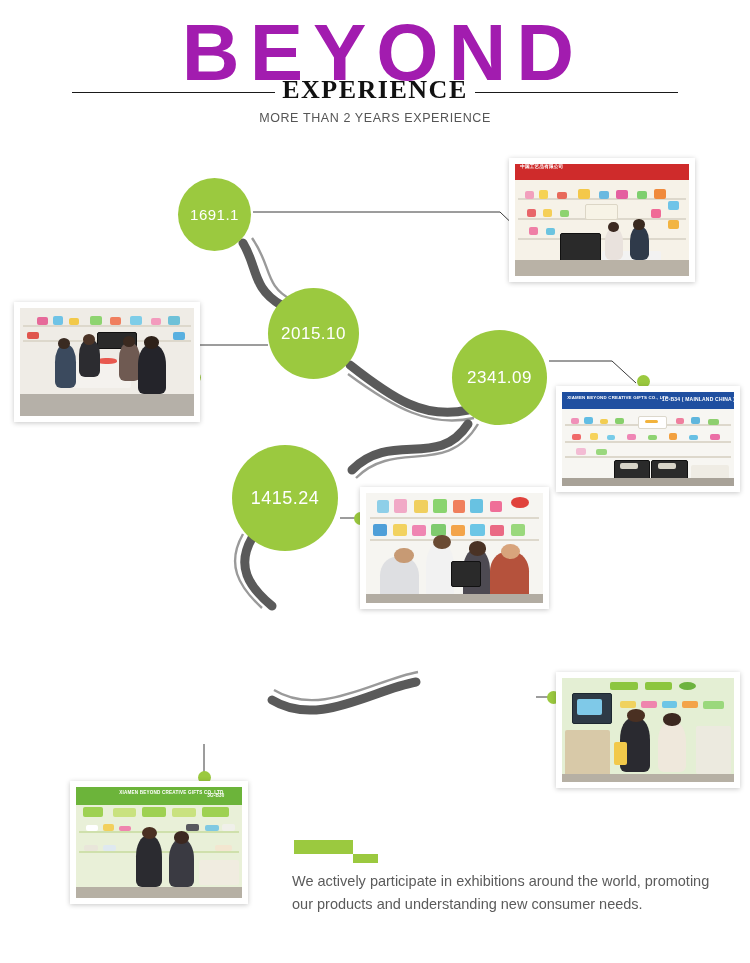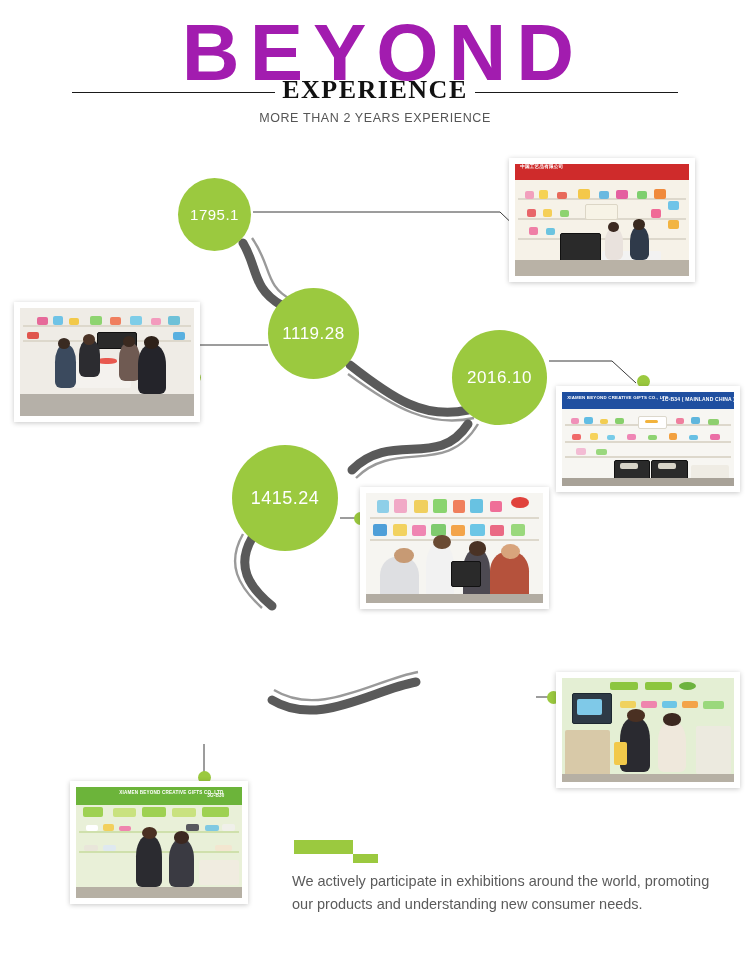--- a/index.html
+++ b/index.html
@@ -132,27 +132,27 @@
   </svg>
 
   <div class="dot" style="left:515px;top:227px;"></div>
   <div class="dot" style="left:188px;top:371px;"></div>
   <div class="dot" style="left:637px;top:375px;"></div>
   <div class="dot" style="left:354px;top:512px;"></div>
   <div class="dot" style="left:198px;top:771px;"></div>
   <div class="dot" style="left:547px;top:691px;"></div>
 
   <div class="node n2014">
-    <span>1795.1</span>
+    <span>1691.1</span>
   </div>
   <div class="node n2015">
-    <span>1119.28</span>
+    <span>2015.10</span>
   </div>
   <div class="node n2016">
-    <span>2016.10</span>
+    <span>2341.09</span>
   </div>
   <div class="node n2017">
     <span>1415.24</span>
   </div>
 
   <div class="card c2014">
     <div class="photo">
       <div class="banner" style="background:#cf2b2b;">
         <div class="banner-txt">中国工艺品有限公司</div>
       </div>

